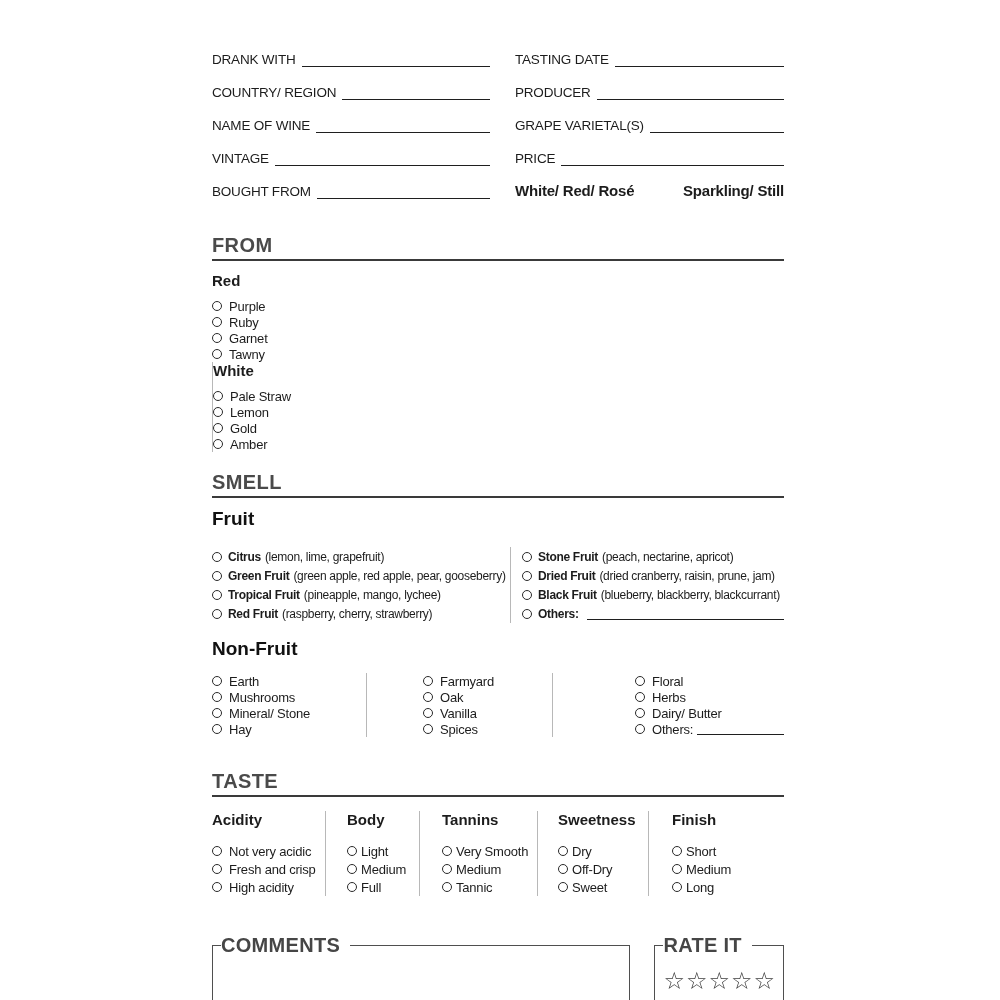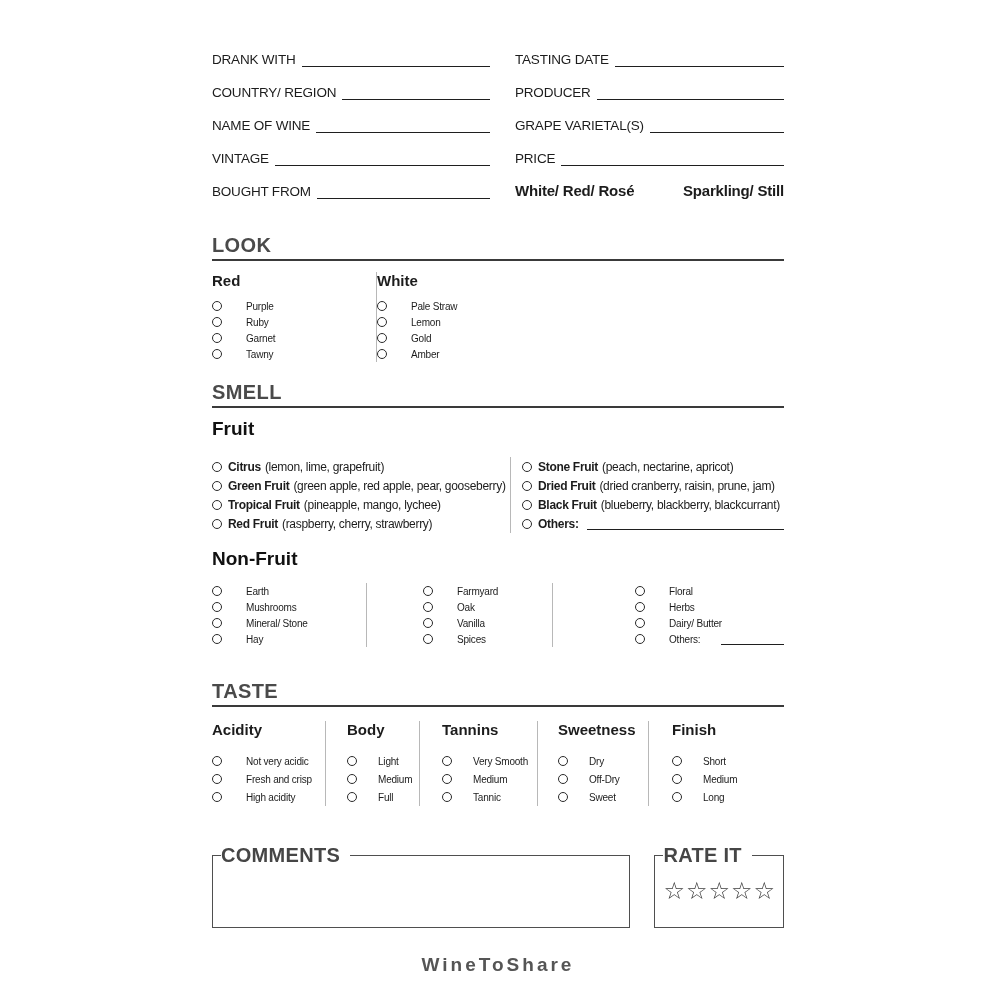--- a/index.html
+++ b/index.html
@@ -19,27 +19,27 @@
   .field-line { flex:1; border-bottom:1.6px solid #1f1f1f; margin-left:6px; height:13px; }
   .type-row { display:flex; justify-content:space-between; align-items:flex-end; height:17px; margin-top:-2px; }
   .type-opt { font-size:15px; font-weight:bold; letter-spacing:-0.2px; white-space:nowrap; }
 
   
   .sec-title { font-size:20px; font-weight:bold; color:#4a4a4a; letter-spacing:0.4px; line-height:24px; }
   .sec-rule { border-top:2.6px solid #3a3a3a; margin-top:2px; }
   .sub-title { font-size:19px; font-weight:bold; color:#111; line-height:18px; }
 
   
-  .opt { display:flex; align-items:center; font-size:10px; letter-spacing:-0.2px; white-space:nowrap;gap:17px; }
+  .opt { display:flex; align-items:center; font-size:13px; letter-spacing:-0.2px; white-space:nowrap; }
   .circle { width:10px; height:10px; border:1.3px solid #2a2a2a; border-radius:50%; flex:none; margin-right:7px; background:#fff; }
   .col-title { font-size:15px; font-weight:bold; line-height:18px; }
 
   
   .look-title { margin-top:16px; }
-  .look-row { display:flex; margin-top:11px; }
+  .look-row { display:flex; margin-top:11px;flex-direction:column; }
   .look-col .col-title { margin-bottom:8px; }
   .look-col .opt { height:16px; }
   .lc1 { width:164px; }
   .lc2 { width:201px; border-left:1.4px solid #b8b8b8; }
   .lc3 { flex:1; border-left:1.4px solid #b8b8b8; padding-left:24px; }
 
   
   .smell-title { margin-top:18px; }
   .fruit-sub { margin-top:12px; }
   .fruit-row { display:flex; margin-top:19px; }
@@ -129,21 +129,21 @@
           <span class="field-label">PRICE</span>
           <span class="field-line"></span>
         </div>
         <div class="type-row">
           <span class="type-opt">White/ Red/ Rosé</span>
           <span class="type-opt">Sparkling/ Still</span>
         </div>
       </div>
     </div>
 
-    <div class="sec-title look-title">LOOK</div>
+    <div class="sec-title look-title">FROM</div>
     <div class="sec-rule"></div>
     <div class="look-row">
       <div class="look-col lc1">
         <div class="col-title">Red</div>
         <div class="opt">
             <span class="circle"></span>
             <span>Purple</span>
           </div>
         <div class="opt">
             <span class="circle"></span>

